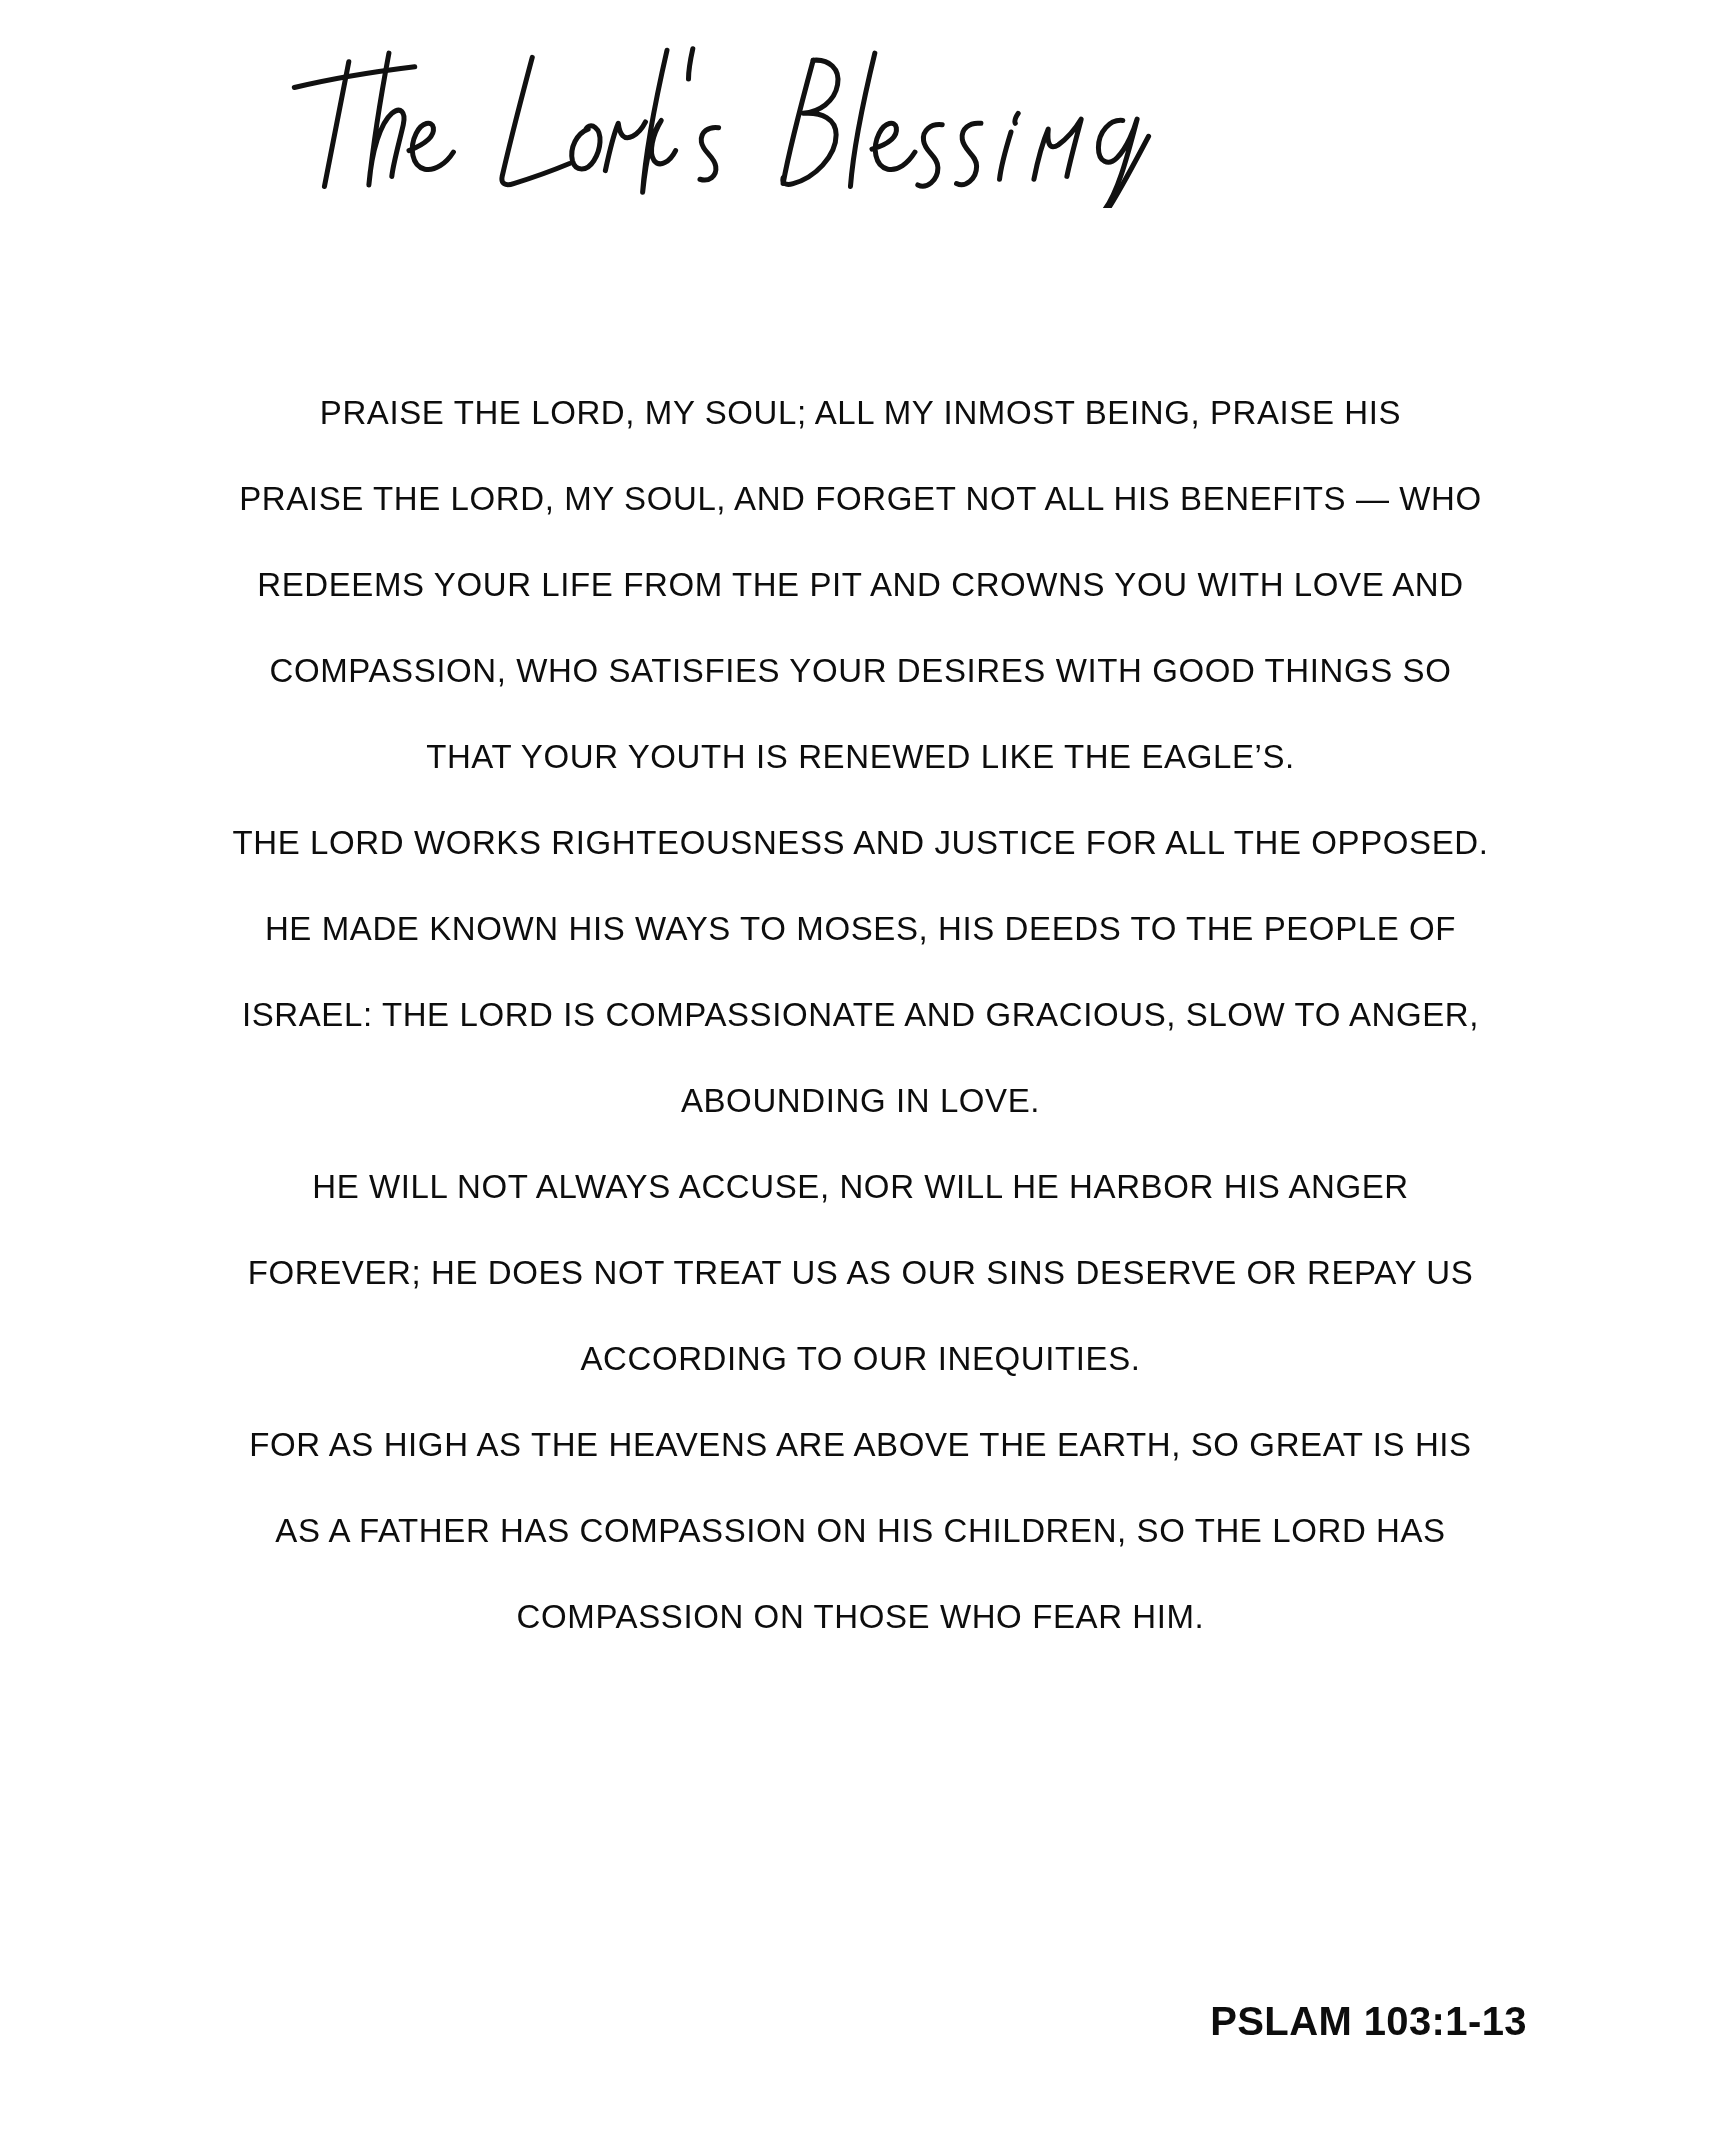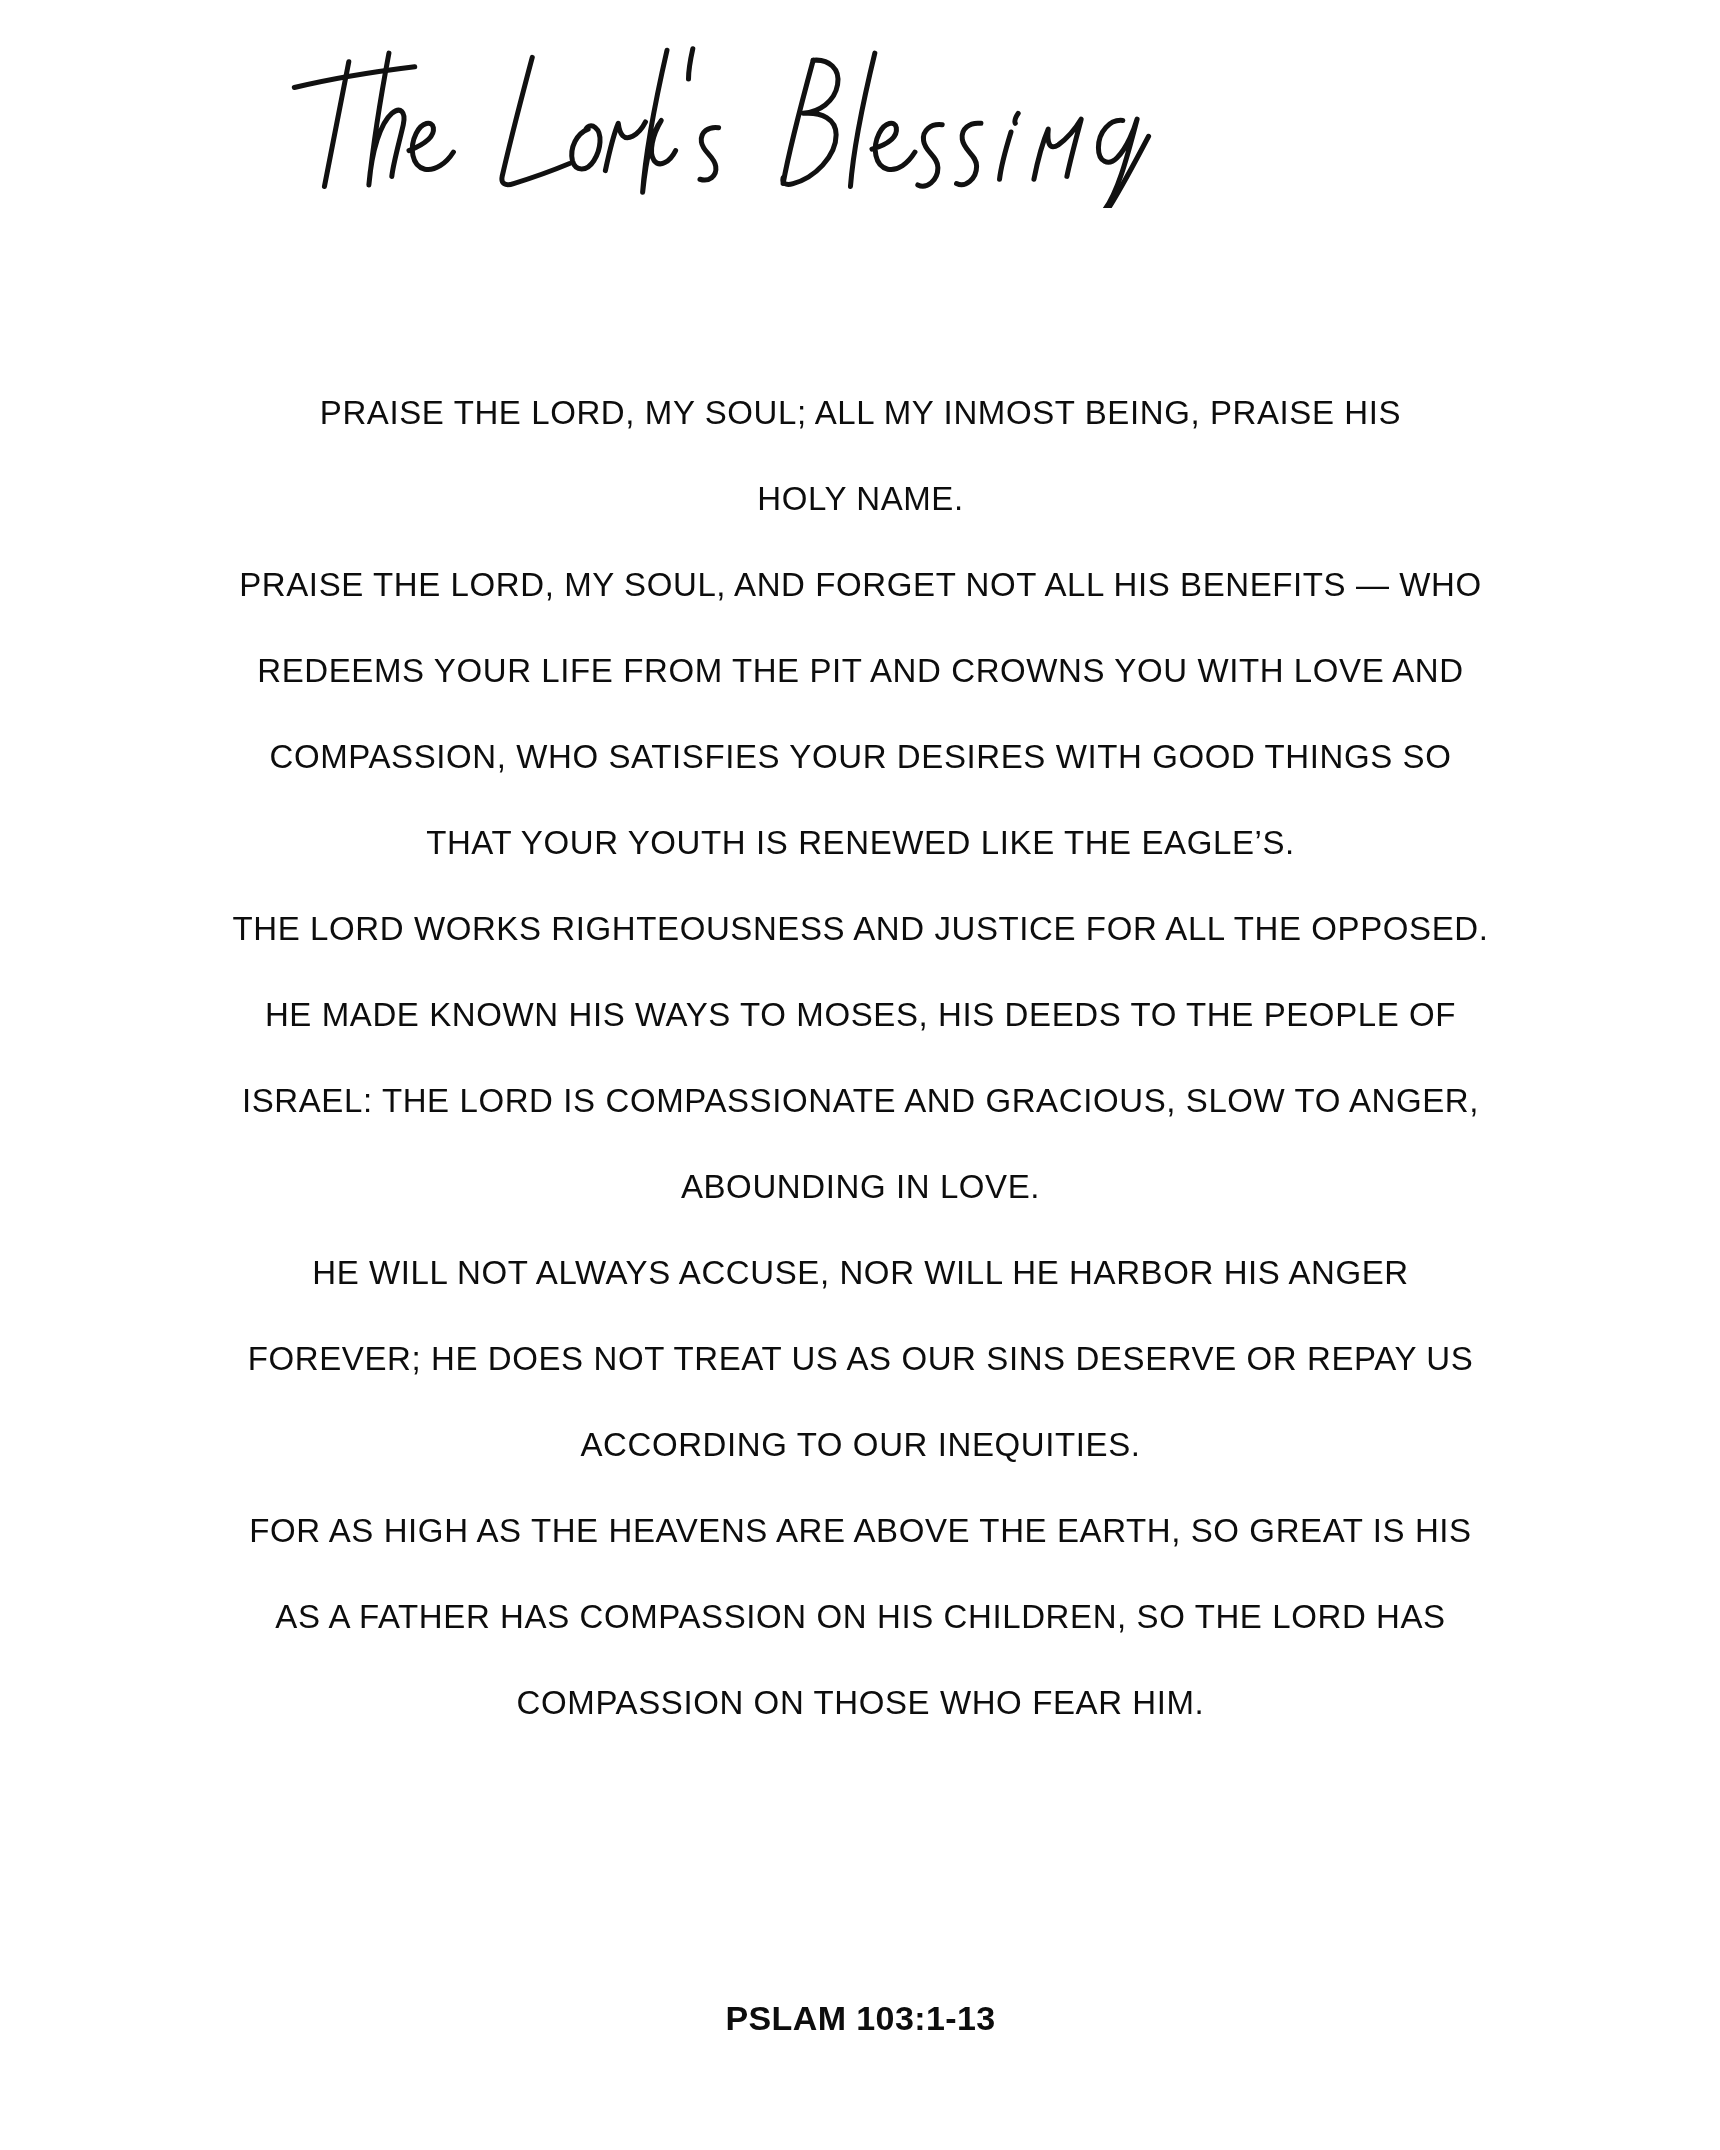--- a/index.html
+++ b/index.html
@@ -68,23 +68,23 @@
     white-space: nowrap;
   }
 
   
   .attribution {
     position: absolute;
     top: 1999px;
     left: 50%;
     transform: translateX(-50%);
     width: 1333px;
-    text-align: center;
+    text-align: right;
     font-family: "Liberation Sans", sans-serif;
-    font-size: 34px;
+    font-size: 40px;
     font-weight: 700;
     letter-spacing: 0.4px;
     color: #0d0d0d;
     white-space: nowrap;
   }
 </style>
 </head>
 <body>
 
 <div class="page">
@@ -130,21 +130,20 @@
 
       <path d="M1176 108 C 1158 106, 1142 124, 1142 146 C 1142 166, 1156 172, 1168 160 C 1182 146, 1192 120, 1196 106 C 1182 160, 1168 212, 1148 236"></path>
 
       <path d="M1212 130 C 1190 172, 1166 216, 1150 240"></path>
     </svg>
 
   </div>
 
   <div class="verse-block">
     <span class="verse-line">PRAISE THE LORD, MY SOUL; ALL MY INMOST BEING, PRAISE HIS</span>
-    <span class="verse-line">HOLY NAME.</span>
     <span class="verse-line">PRAISE THE LORD, MY SOUL, AND FORGET NOT ALL HIS BENEFITS — WHO</span>
     <span class="verse-line">REDEEMS YOUR LIFE FROM THE PIT AND CROWNS YOU WITH LOVE AND</span>
     <span class="verse-line">COMPASSION, WHO SATISFIES YOUR DESIRES WITH GOOD THINGS SO</span>
     <span class="verse-line">THAT YOUR YOUTH IS RENEWED LIKE THE EAGLE’S.</span>
     <span class="verse-line">THE LORD WORKS RIGHTEOUSNESS AND JUSTICE FOR ALL THE OPPOSED.</span>
     <span class="verse-line">HE MADE KNOWN HIS WAYS TO MOSES, HIS DEEDS TO THE PEOPLE OF</span>
     <span class="verse-line">ISRAEL: THE LORD IS COMPASSIONATE AND GRACIOUS, SLOW TO ANGER,</span>
     <span class="verse-line">ABOUNDING IN LOVE.</span>
     <span class="verse-line">HE WILL NOT ALWAYS ACCUSE, NOR WILL HE HARBOR HIS ANGER</span>
     <span class="verse-line">FOREVER; HE DOES NOT TREAT US AS OUR SINS DESERVE OR REPAY US</span>

